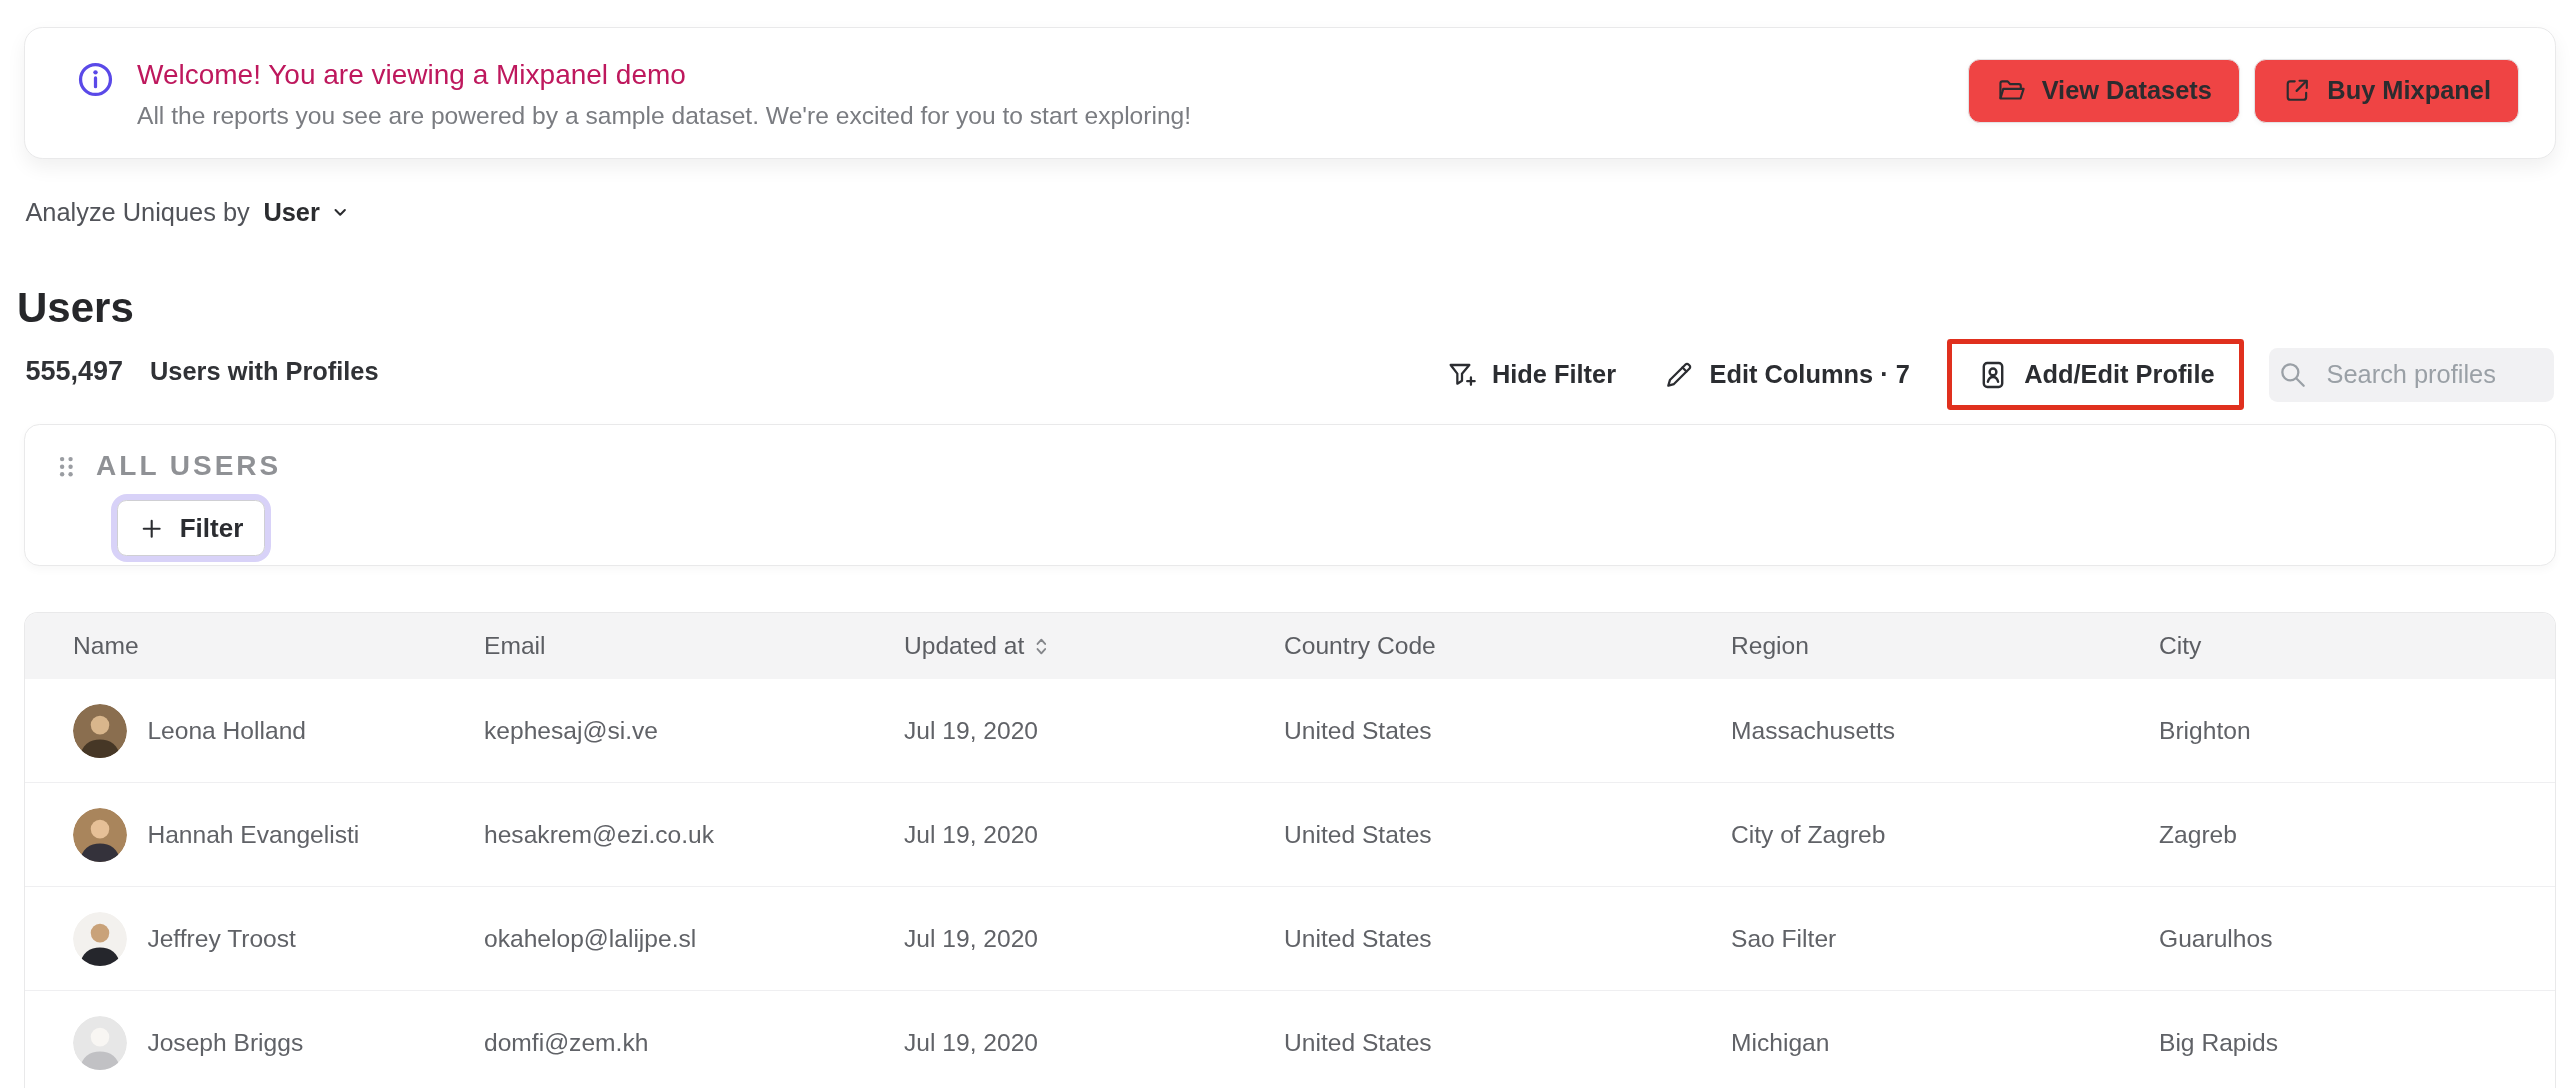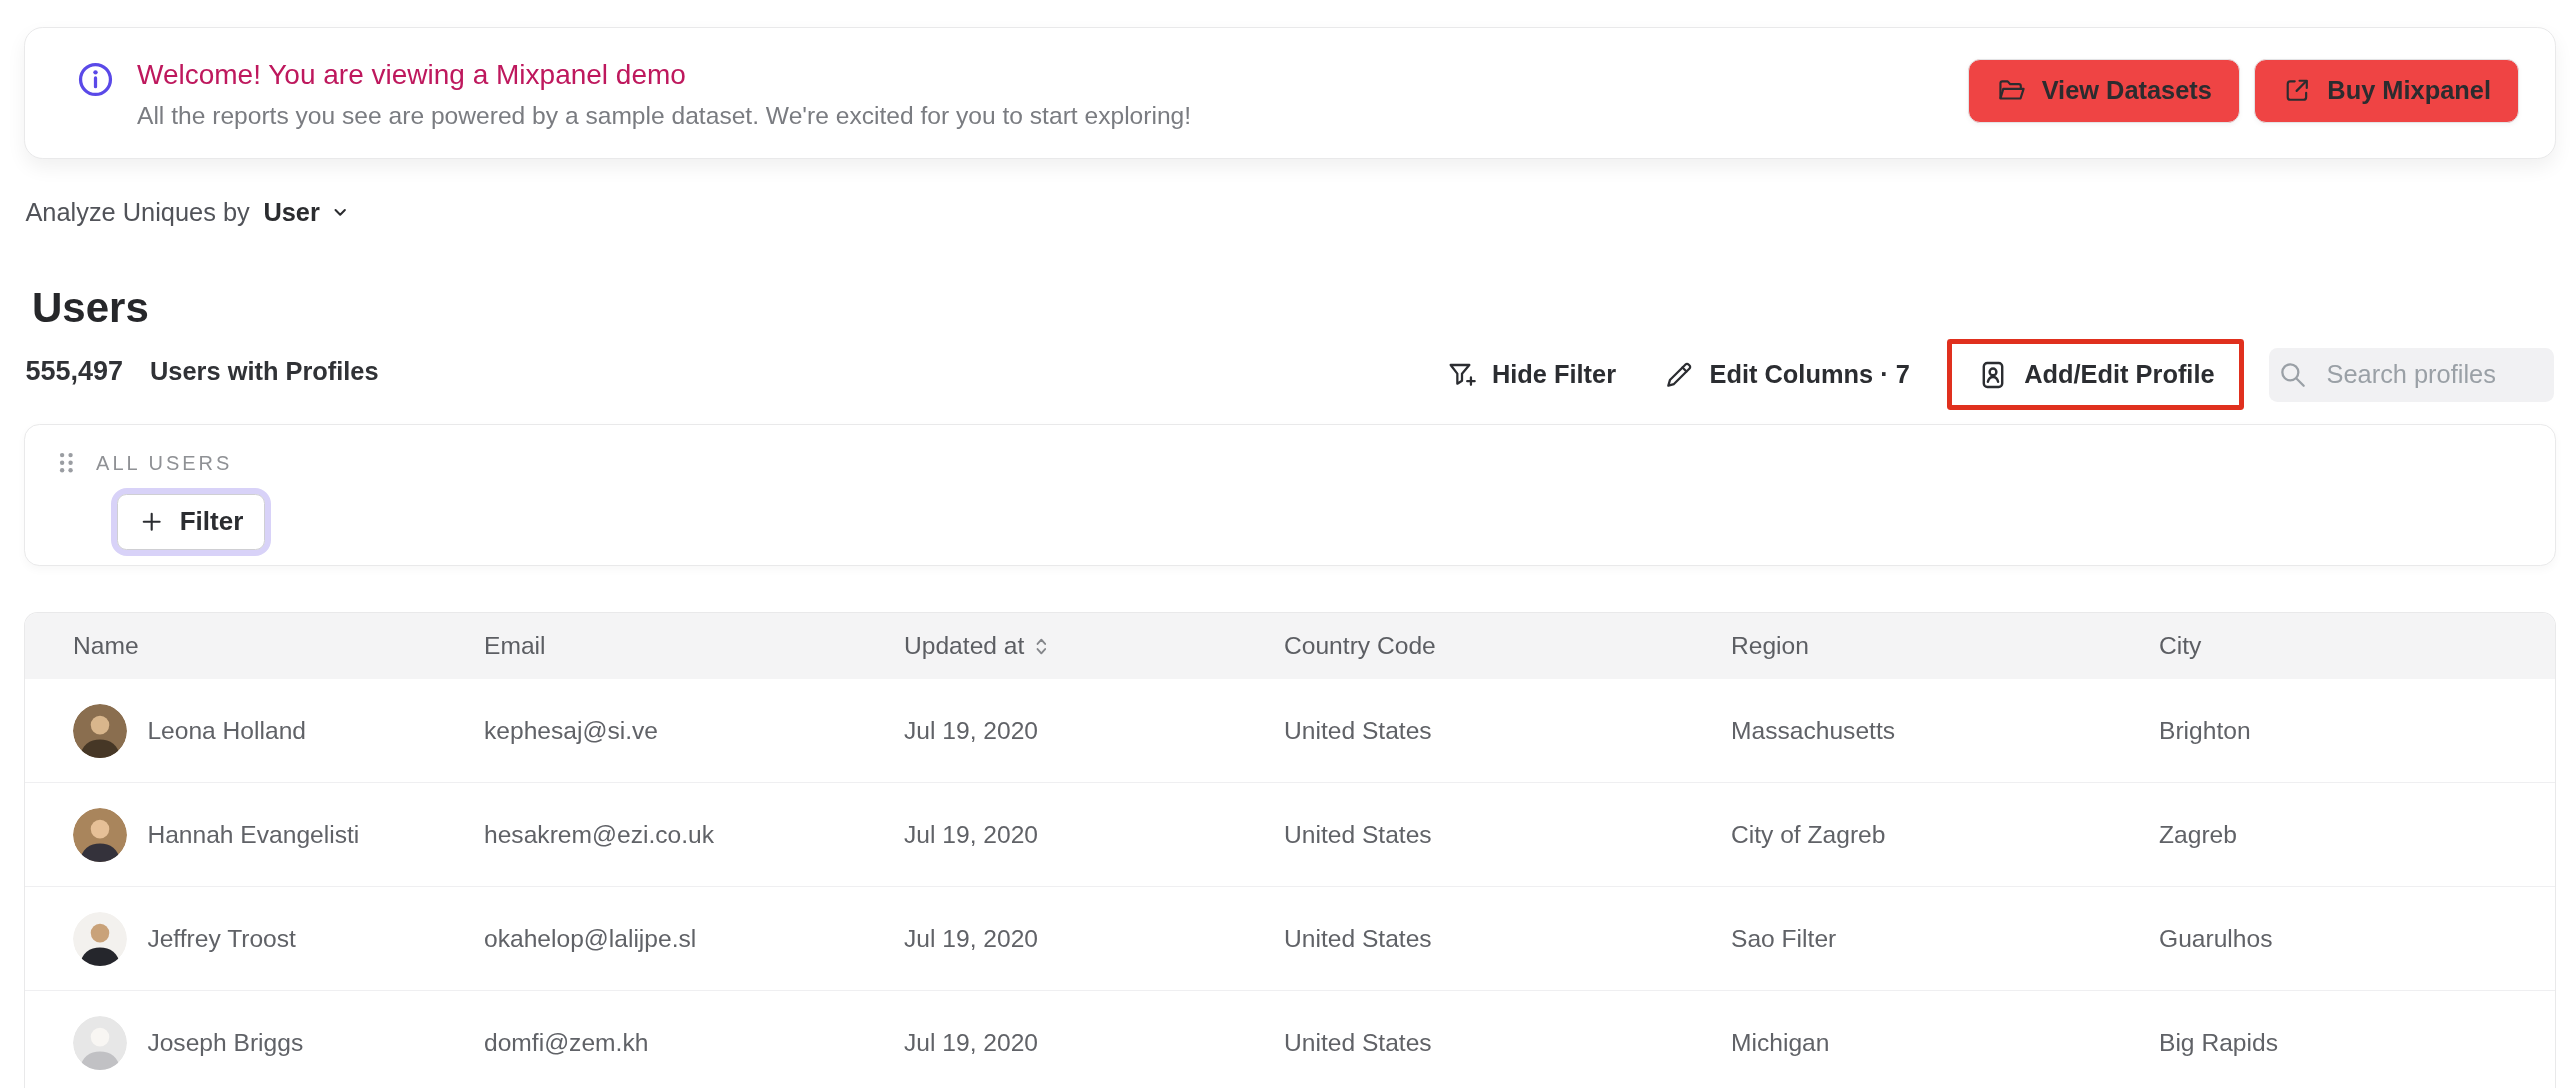--- a/index.html
+++ b/index.html
@@ -32,21 +32,21 @@
 
   
   .analyze-row {
     position:absolute; left:25.4px; top:198px;
     display:flex; align-items:center; font-size:25.4px; color:#515359;
   }
   .analyze-select {
     display:flex; align-items:center; gap:10.2px; margin-left:13.6px;
     font-weight:700; color:#2b2c2f; cursor:pointer;
   }
-  .page-title { position:absolute; left:32px; top:256px; font-size:42px; font-weight:700; color:#26272a; }
+  .page-title { position:absolute; left:17px; top:256px; font-size:42px; font-weight:700; color:#26272a; }
   .stats-row { position:absolute; left:25.4px; top:356px; display:flex; align-items:baseline; }
   .stats-count { font-size:27px; font-weight:700; color:#303236; }
   .stats-label { font-size:25.4px; font-weight:600; color:#303236; margin-left:27px; }
 
   
   .toolbar { position:absolute; top:339px; right:22px; display:flex; align-items:center; }
   .tool-item {
     display:flex; align-items:center; gap:14.4px; font-size:25.4px; font-weight:600;
     color:#2b2d31; cursor:pointer; white-space:nowrap;
   }
@@ -65,21 +65,21 @@
   }
   .search-box input::placeholder { color:#9aa0a6; }
 
   
   .filter-card {
     position:absolute; left:24px; top:424px; width:2532px; height:142px;
     background:#fff; border:1.7px solid #e9e9ea; border-radius:15.3px;
     box-shadow:0 3.4px 8.5px rgba(0,0,0,.03); padding:25.4px 0 0 32px;
   }
   .group-header { display:flex; align-items:center; gap:20.4px; }
-  .group-label { font-size:20px; font-weight:400; letter-spacing:3px; color:#8f9195; }
+  .group-label { font-size:28px; font-weight:700; letter-spacing:3px; color:#8f9195; }
   .filter-btn-ring {
     display:inline-block; margin:12px 0 0 54px;
     border:6.8px solid #d8d2f8; border-radius:16px;
   }
   .filter-btn {
     display:flex; align-items:center; gap:15.3px; height:56px; padding:0 21px;
     background:#fff; border:1.7px solid #cfcfd3; border-radius:9.3px;
     font-size:26px; font-weight:600; color:#2b2d31; cursor:pointer;
   }
 

